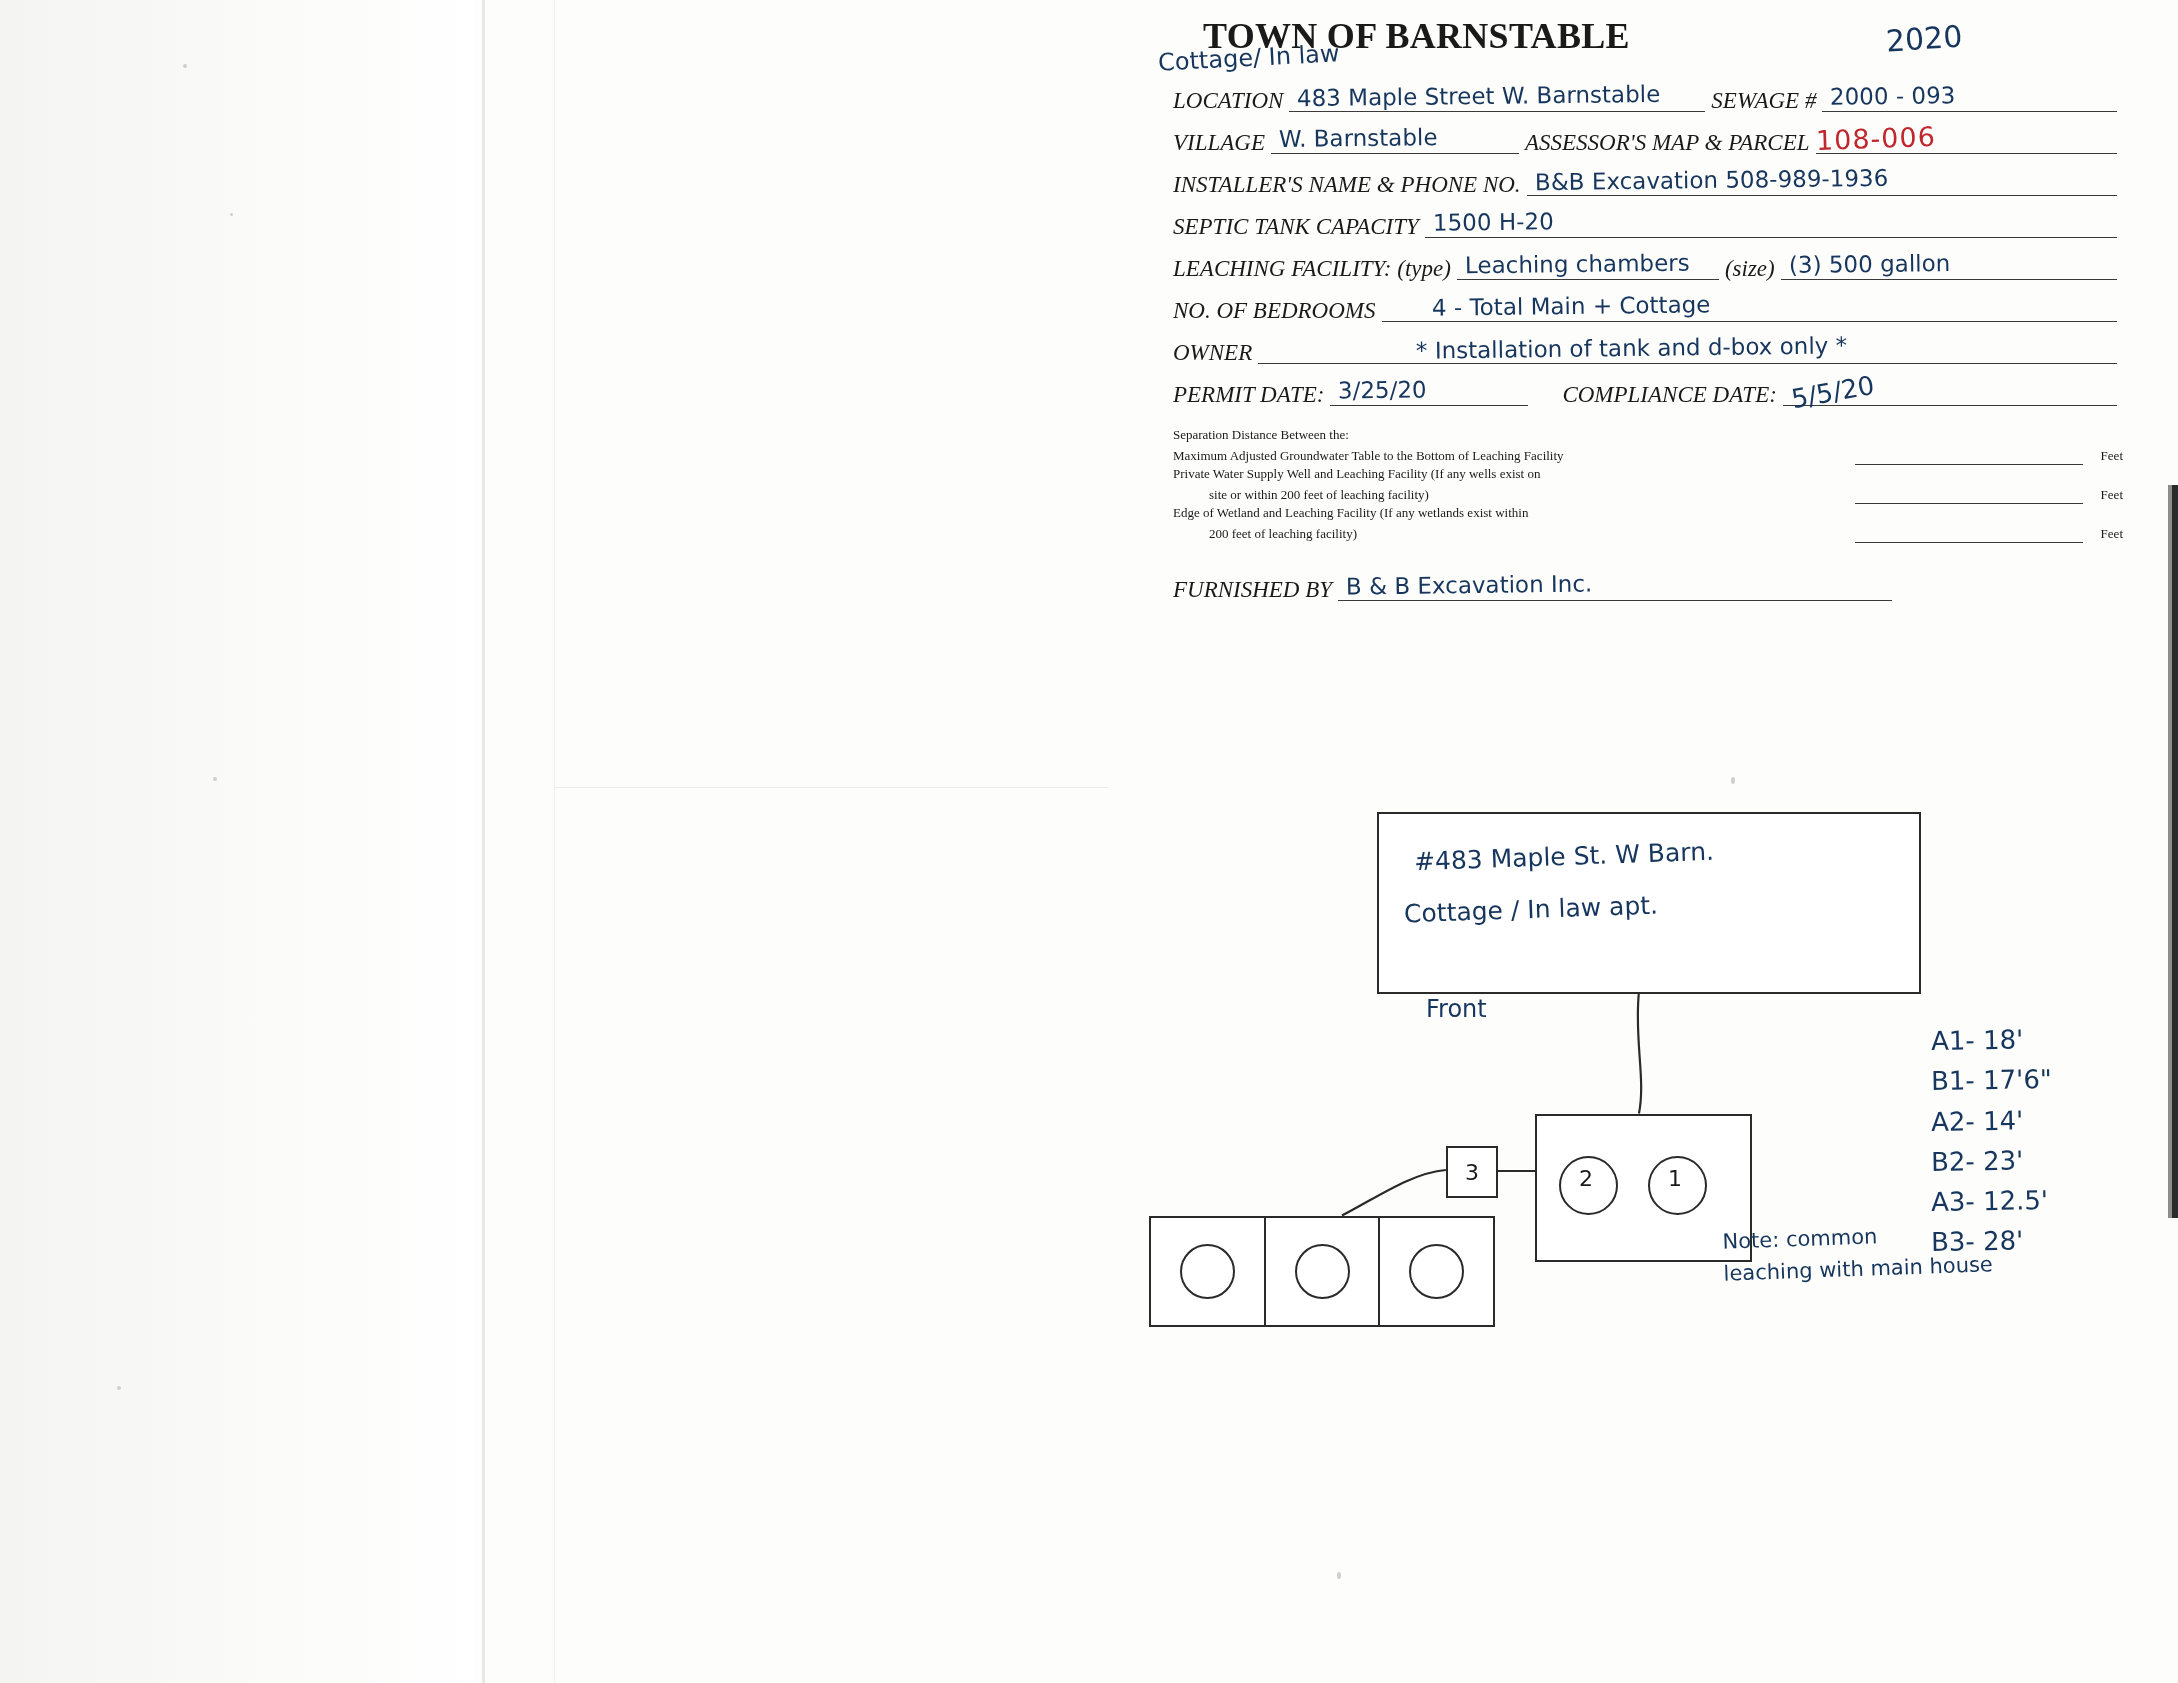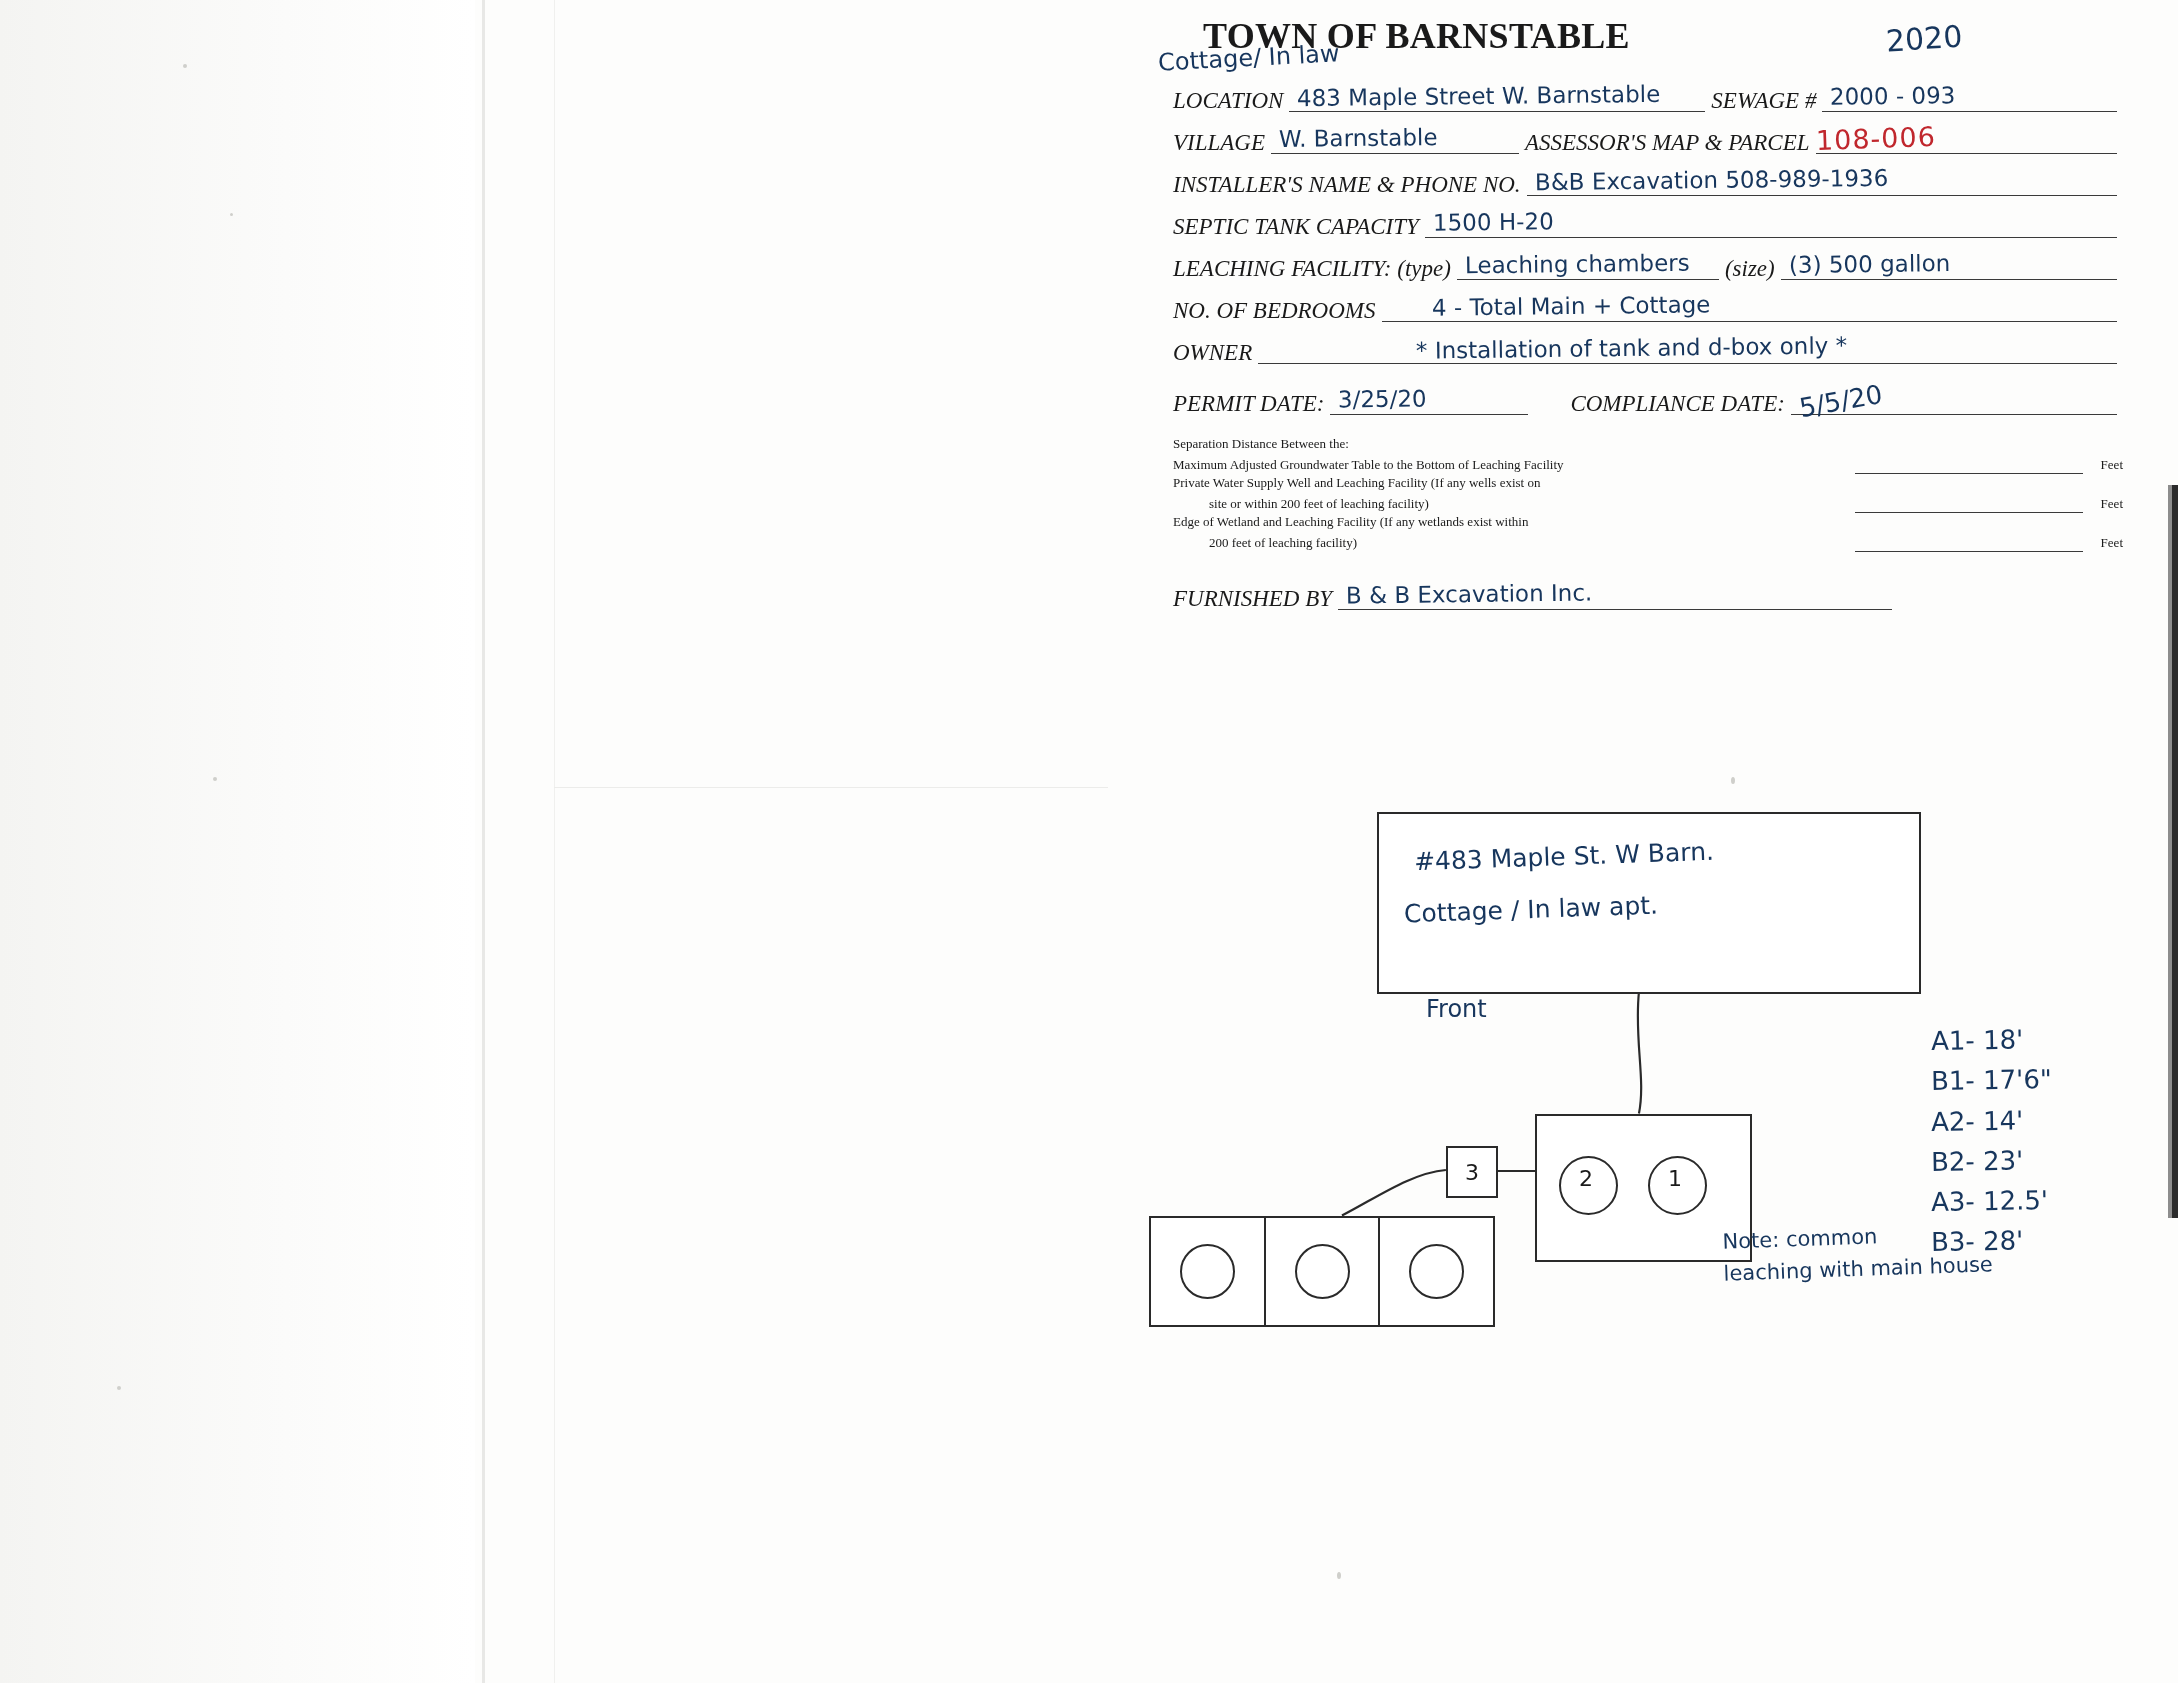--- a/index.html
+++ b/index.html
@@ -294,24 +294,24 @@
 
   <div class="row">
     <span class="lbl">OWNER</span>
     <span class="fill">
       <span class="hw" style="left:158px;">* Installation of tank and d-box only *</span>
     </span>
   </div>
 
   <div class="row">
     <span class="lbl">PERMIT DATE:</span>
-    <span class="fill fixed" style="width:198px;margin-top:9px;">
+    <span class="fill fixed" style="width:198px;">
       <span class="hw">3/25/20</span>
     </span>
-    <span class="lbl" style="margin-left:36px;">COMPLIANCE DATE:</span>
+    <span class="lbl" style="margin-left:28px;">COMPLIANCE DATE:</span>
     <span class="fill">
       <span class="hw" style="bottom:0; transform:rotate(-10deg); font-size:26px;">5/5/20</span>
     </span>
   </div>
 
   <div class="sep-block">
     <div>Separation Distance Between the:</div>
 
     <div class="sep-line">
       <span class="sep-text">Maximum Adjusted Groundwater Table to the Bottom of Leaching Facility</span>

